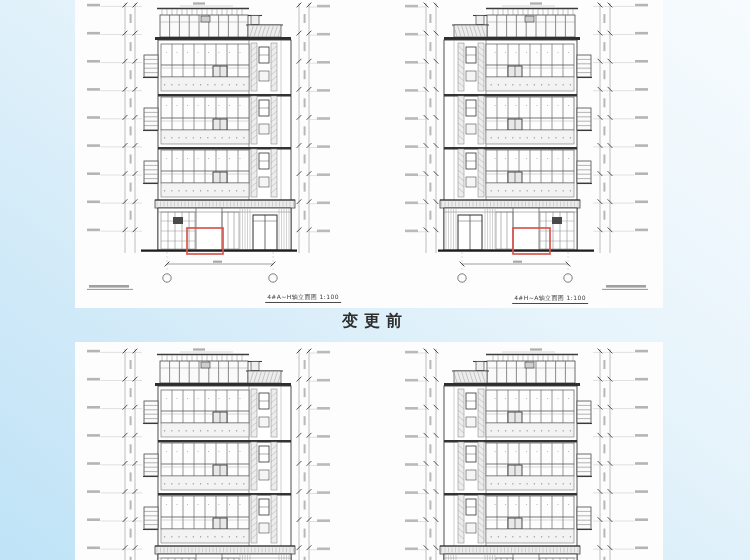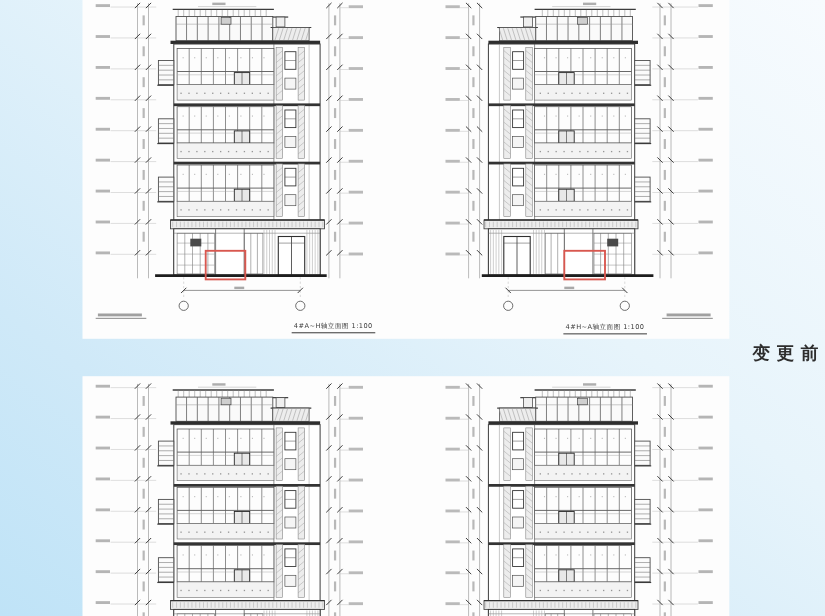--- a/index.html
+++ b/index.html
@@ -14,21 +14,21 @@
   .elev{position:absolute;width:260px;height:300px;}
   .elev svg{display:block;width:260px;height:300px;overflow:visible;}
   .elev-title{
     position:absolute;transform:translateX(-50%);
     font:6px/1.3 "DejaVu Sans","Liberation Sans",sans-serif;
     color:#3a3a3a;border-bottom:1px solid #4a4a4a;padding:0 2px 1px 2px;
     white-space:nowrap;letter-spacing:.4px;
   }
   .caption{
     position:absolute;left:0;right:0;top:311px;height:24px;
-    text-align:right;
+    text-align:center;
     font-family:"DejaVu Serif","Liberation Serif",serif;
     font-size:16px;font-weight:600;letter-spacing:6px;
     color:#2d2d2d;
   }
 </style>
 </head>
 <body>
 
 <div class="stage">
 

